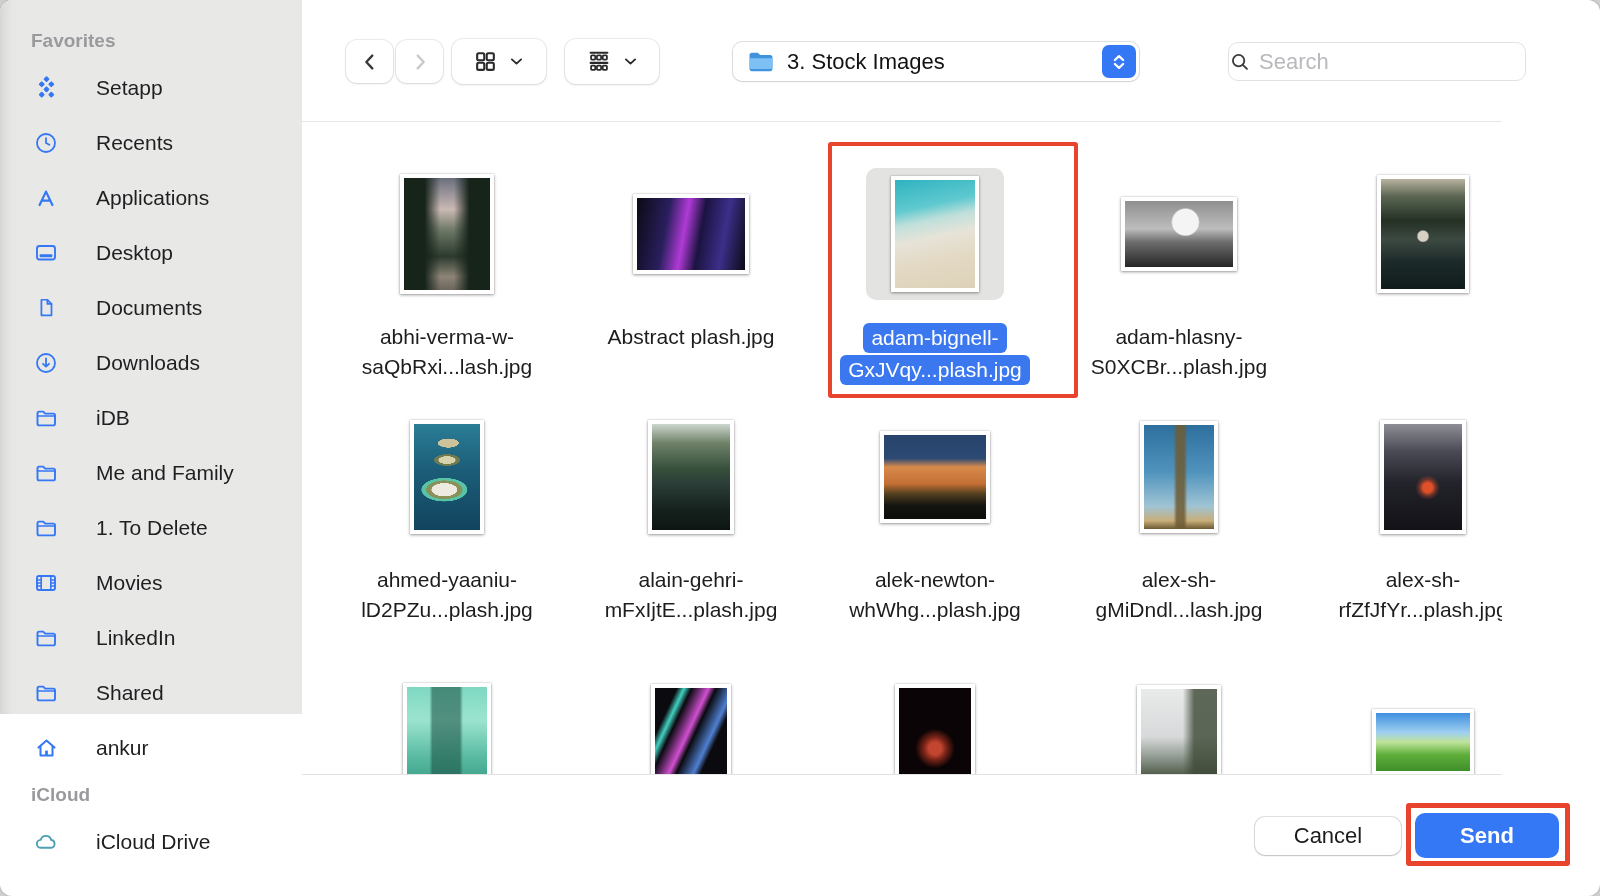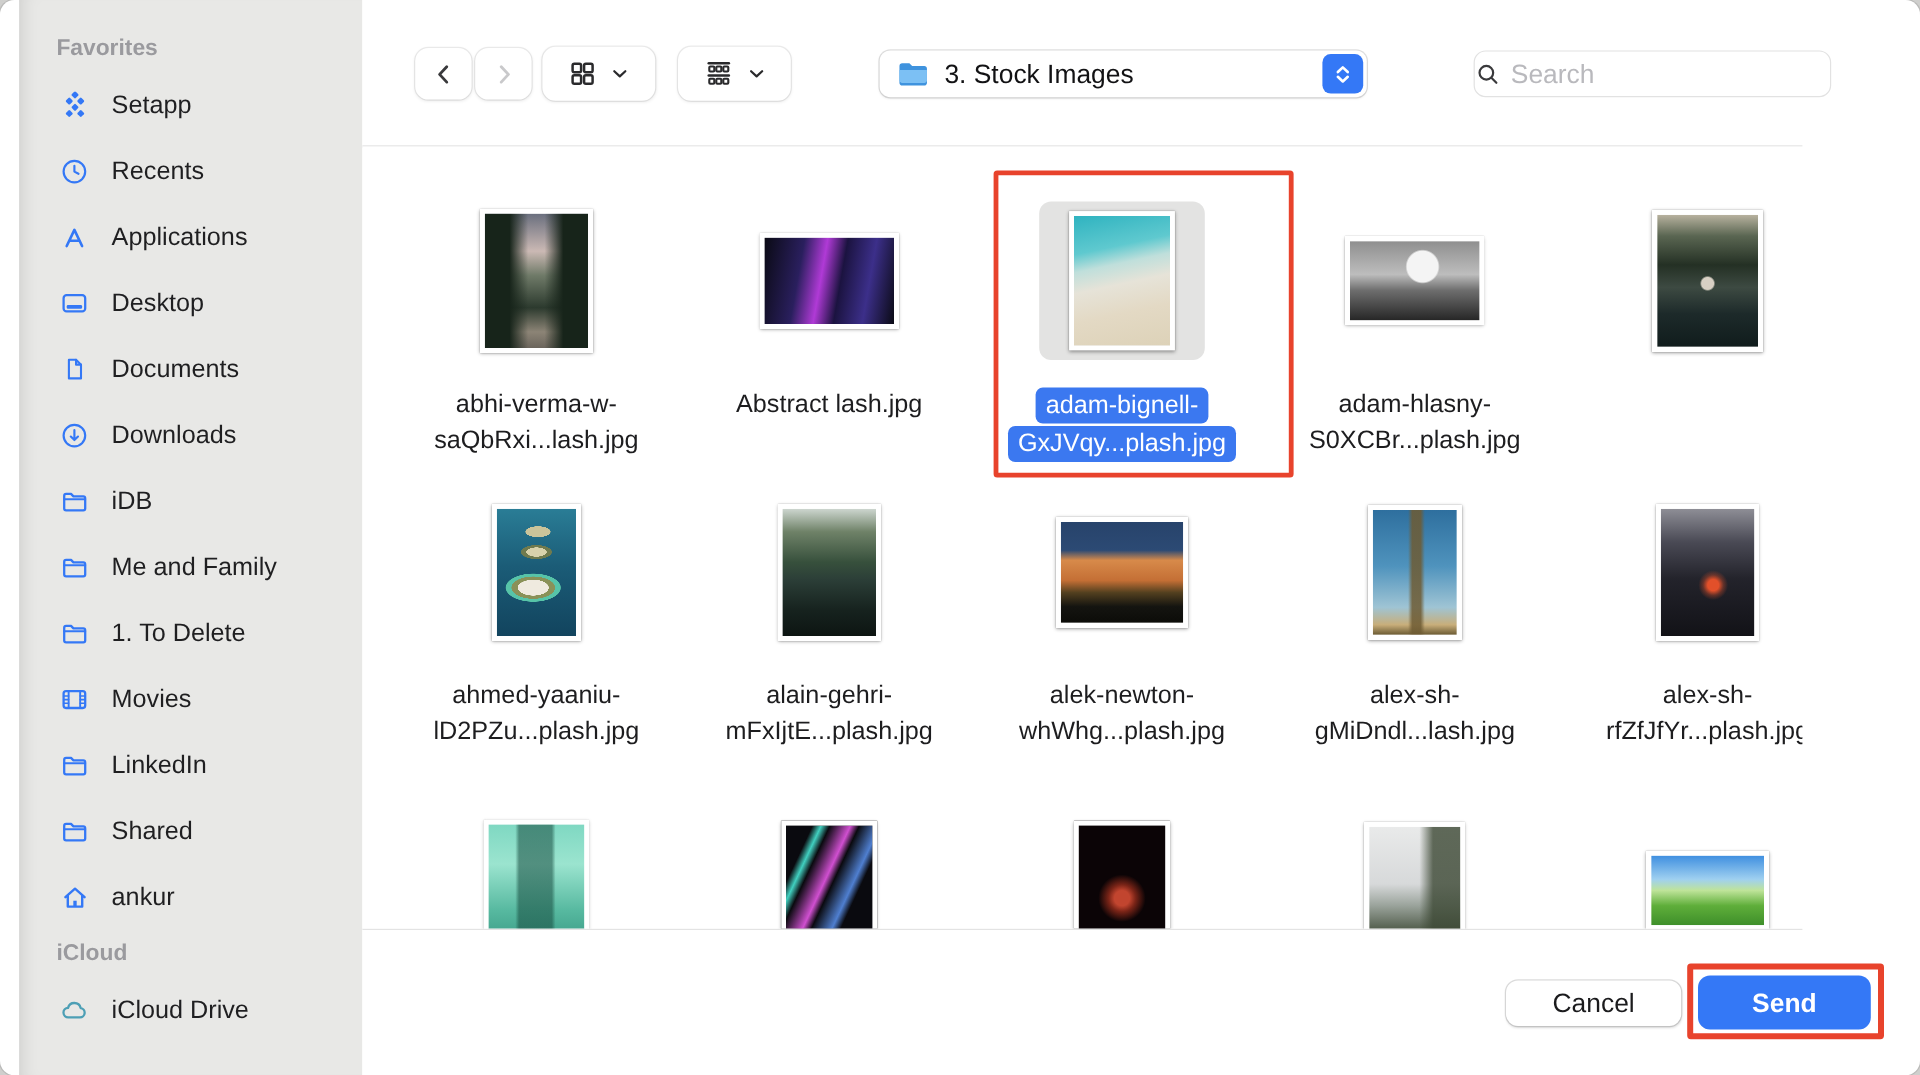--- a/index.html
+++ b/index.html
@@ -9,25 +9,25 @@
     --sidebar-bg:#e8e8e6;
     --text:#1d1d1f;
     --muted:#9a9a9e;
   }
   *{margin:0;padding:0;box-sizing:border-box;}
   html,body{width:1600px;height:896px;overflow:hidden;}
   body{font-family:"Liberation Sans",sans-serif;background:#cfcfcd;color:var(--text);}
   .window{position:absolute;inset:0;border-radius:12px;overflow:hidden;background:#fff;
           box-shadow:0 0 0 1px rgba(0,0,0,.10);}
   
-  .sidebar{position:absolute;left:16px;top:0;width:302px;height:896px;background:var(--sidebar-bg);
+  .sidebar{position:absolute;left:0;top:0;width:302px;height:714px;background:var(--sidebar-bg);
            padding-top:28px;box-shadow:inset 14px 0 16px -14px rgba(0,0,0,.15);}
   .side-header{font-size:19px;font-weight:bold;color:var(--muted);padding-left:31px;height:26px;
                line-height:26px;margin-bottom:6px;}
-  .side-item{display:flex;align-items:center;height:55px;padding-left:31px;cursor:default;}
+  .side-item{display:flex;align-items:center;height:55px;padding-left:31px;cursor:default;gap:19px;}
   .side-icon{width:30px;height:26px;margin-right:16px;color:var(--accent);flex:0 0 auto;
              display:flex;align-items:center;justify-content:center;}
   .side-icon svg{display:block;}
   .side-label{font-size:21px;color:#1f1f21;white-space:nowrap;}
   .side-item + .side-header{margin-top:7px;}
   
   .main{position:absolute;left:302px;top:0;width:1200px;height:896px;background:#fff;}
   .toolbar{position:absolute;left:0;top:0;right:0;height:122px;background:#fff;
            border-bottom:1px solid #e7e7e7;}
   .tbtn{position:absolute;background:#fff;border-radius:11px;display:flex;align-items:center;
@@ -348,21 +348,21 @@
               </div>
             </div>
             <div class="label"><span>abhi-verma-w-</span><br><span>saQbRxi...lash.jpg</span><br></div>
           </div>
           <div class="cell">
             <div class="thumb-area">
               <div class="thumb-wrap">
                 <div class="thumb landscape t-abstract-blue"></div>
               </div>
             </div>
-            <div class="label"><span>Abstract lash.jpg</span><br></div>
+            <div class="label"><span>Abstract plash.jpg</span><br></div>
           </div>
           <div class="cell">
             <div class="thumb-area">
               <div class="thumb-wrap selected">
                 <div class="thumb portrait t-beach-shore"></div>
               </div>
             </div>
             <div class="label"><span class="pill">adam-bignell-</span><br><span class="pill">GxJVqy...plash.jpg</span><br></div>
           </div>
           <div class="cell">

